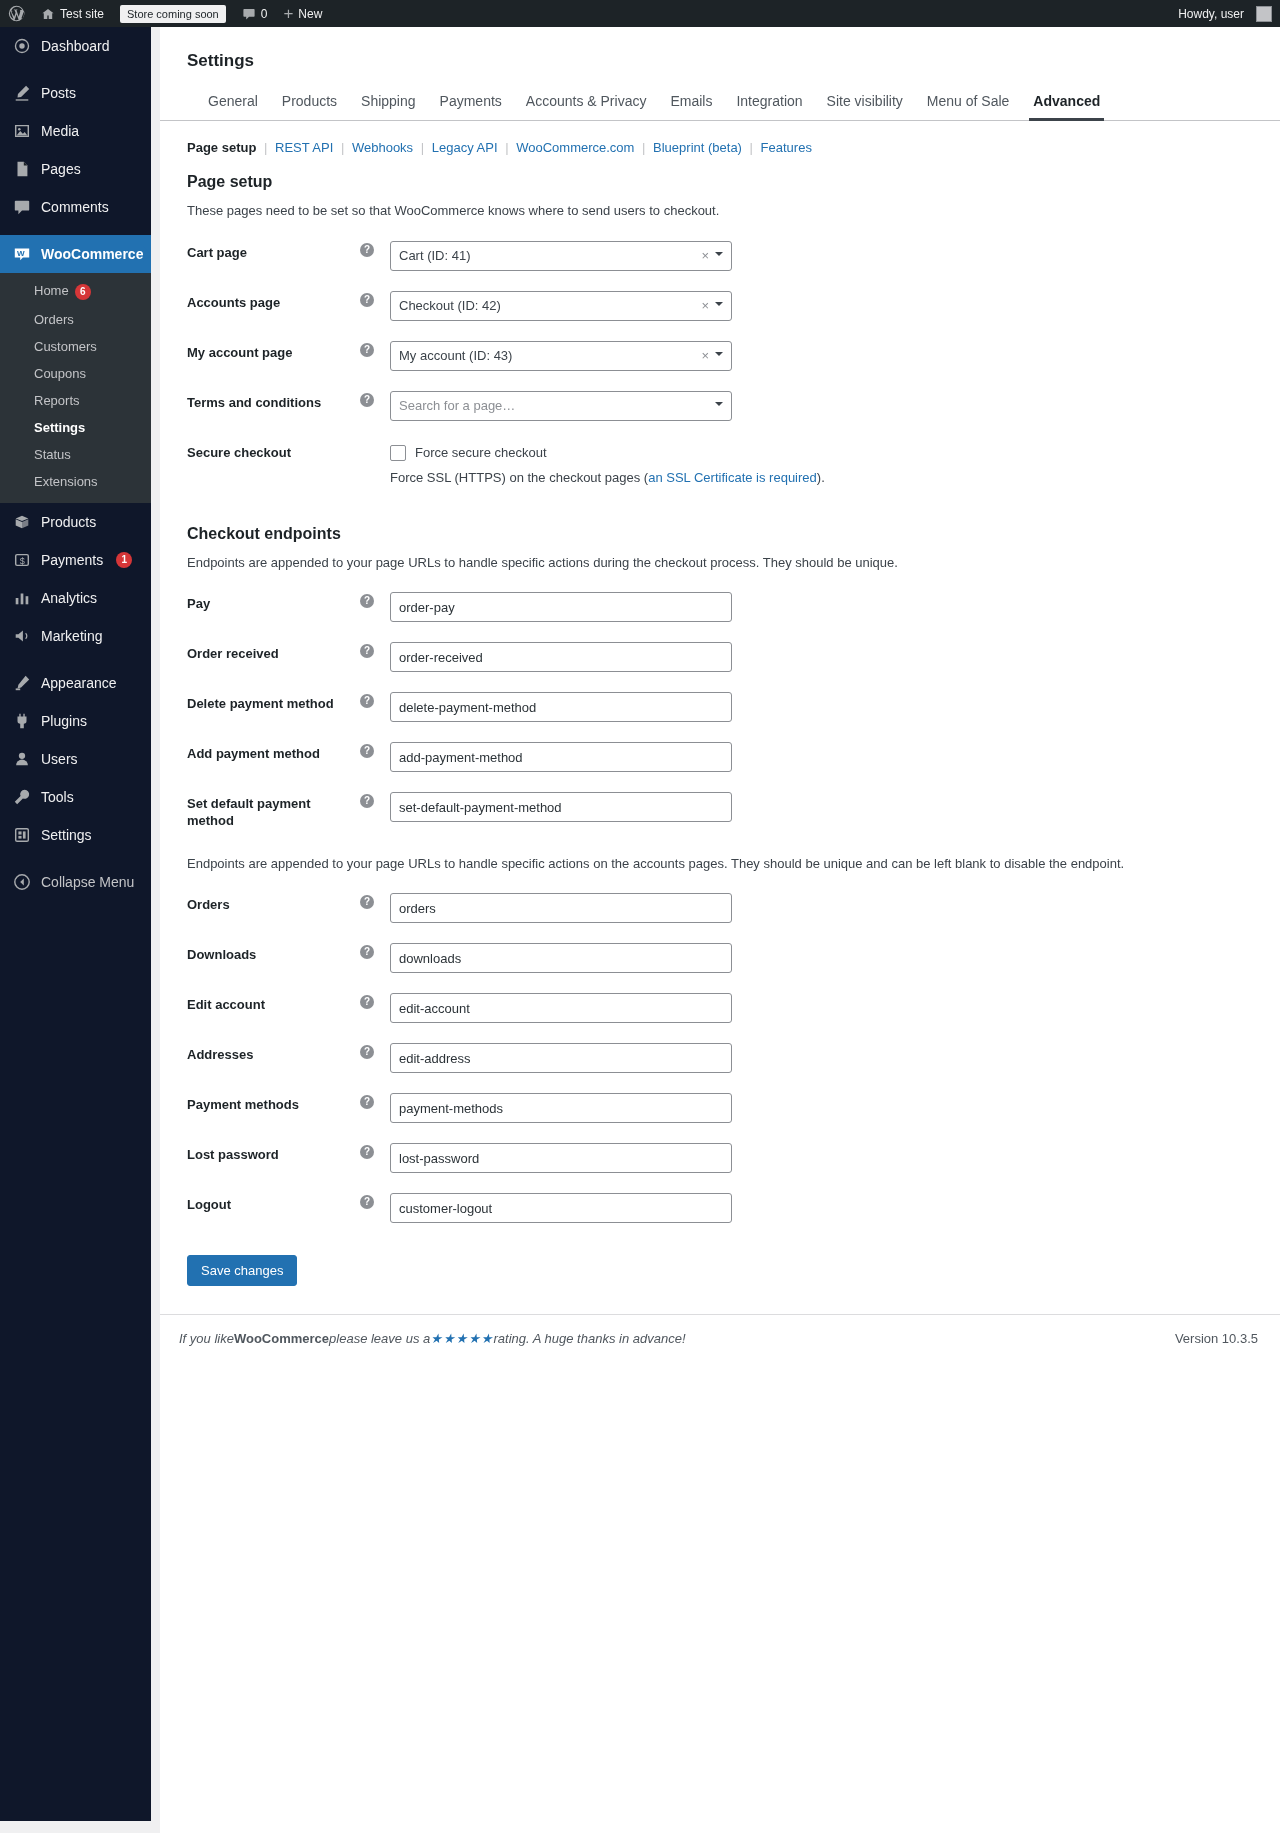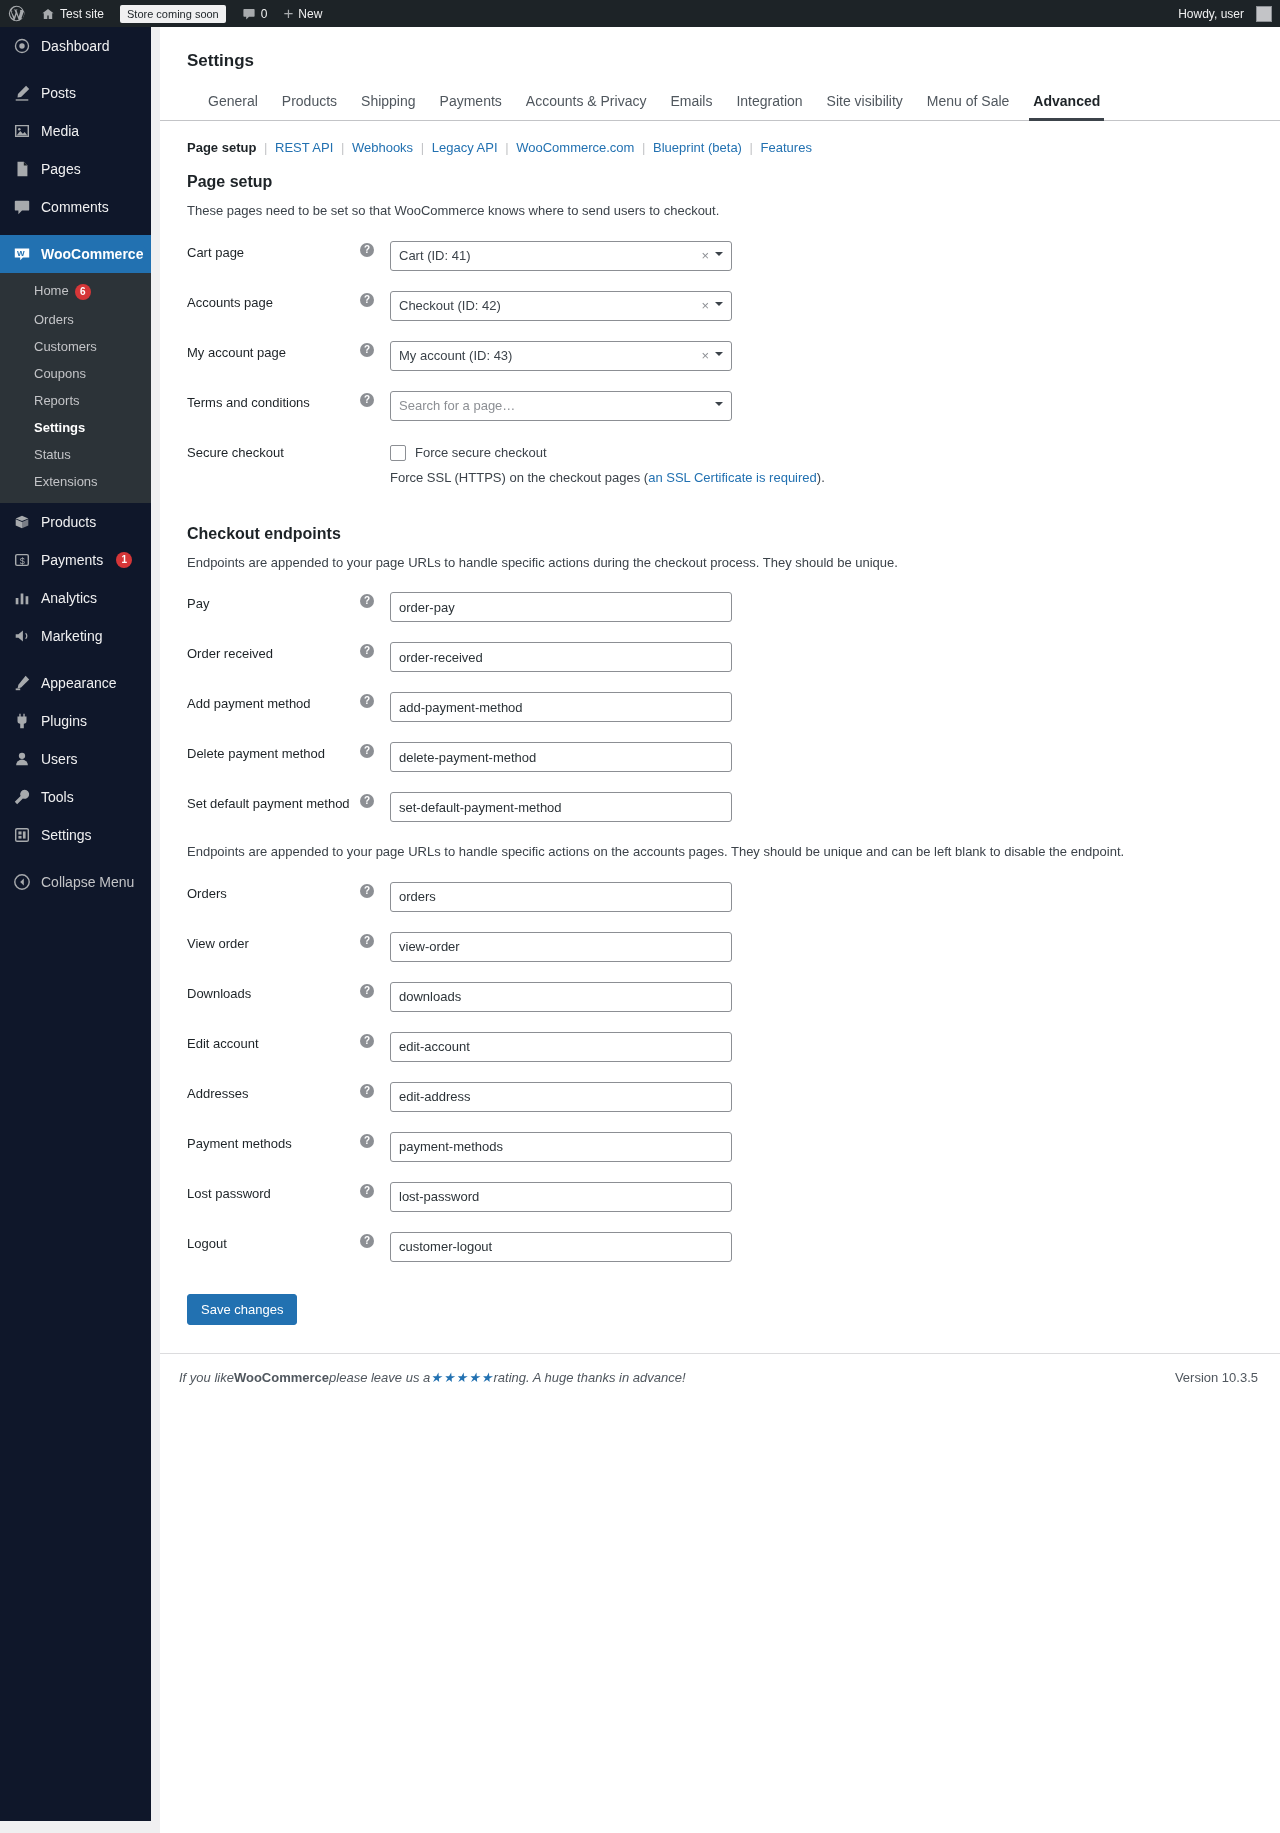--- a/index.html
+++ b/index.html
@@ -104,21 +104,21 @@
     font-size: 16px; color: #1d2327; margin: 18px 0 0 0; padding: 0 0 0 27px;
     font-weight: bold;
   }
   p.section-desc {
     font-size: 13px; color: #3c434a; margin: 10px 0 0 0; padding: 0 0 0 27px;
     line-height: 1.5;
   }
 
   table.form-table { width: 100%; border-collapse: collapse; margin-top: 10px; }
   table.form-table th {
-    width: 200px; text-align: left; font-size: 13px; font-weight: normal;
+    width: 200px; text-align: left; font-size: 13px; font-weight: bold;
     color: #1d2327; padding: 14px 10px 14px 27px; vertical-align: top;
     line-height: 1.3;
   }
   table.form-table td {
     padding: 10px 10px 10px 0; vertical-align: top; position: relative;
   }
   .tip {
     display: inline-block; width: 14px; height: 14px; border-radius: 50%;
     background: #8c8f94; color: #fff; font-size: 10px; line-height: 14px;
     text-align: center; font-weight: bold; margin-top: 1px;
@@ -488,50 +488,45 @@
         <th>Pay</th>
         <td class="tipcell"><span class="tip">?</span></td>
         <td><input class="text" value="order-pay" style=""></td>
       </tr>
       <tr>
         <th>Order received</th>
         <td class="tipcell"><span class="tip">?</span></td>
         <td><input class="text" value="order-received" style=""></td>
       </tr>
       <tr>
+        <th>Delete payment method</th>
+        <td class="tipcell"><span class="tip">?</span></td>
+        <td><input class="text" value="delete-payment-method" style=""></td>
+      </tr>
+      <tr>
         <th>Add payment method</th>
         <td class="tipcell"><span class="tip">?</span></td>
         <td><input class="text" value="add-payment-method" style=""></td>
-      </tr>
-      <tr>
-        <th>Delete payment method</th>
-        <td class="tipcell"><span class="tip">?</span></td>
-        <td><input class="text" value="delete-payment-method" style=""></td>
       </tr>
       <tr>
         <th>Set default payment method</th>
         <td class="tipcell"><span class="tip">?</span></td>
         <td><input class="text" value="set-default-payment-method" style=""></td>
       </tr>
     </tbody>
       </table>
 
     <p class="section-desc">Endpoints are appended to your page URLs to handle specific actions on the accounts pages. They should be unique and can be left blank to disable the endpoint.</p>
 
     <table class="form-table">
       <tbody>
           <tr>
         <th>Orders</th>
         <td class="tipcell"><span class="tip">?</span></td>
         <td><input class="text" value="orders" style=""></td>
-      </tr>
-      <tr>
-        <th>View order</th>
-        <td class="tipcell"><span class="tip">?</span></td>
-        <td><input class="text" value="view-order" style=""></td>
       </tr>
       <tr>
         <th>Downloads</th>
         <td class="tipcell"><span class="tip">?</span></td>
         <td><input class="text" value="downloads" style=""></td>
       </tr>
       <tr>
         <th>Edit account</th>
         <td class="tipcell"><span class="tip">?</span></td>
         <td><input class="text" value="edit-account" style=""></td>

